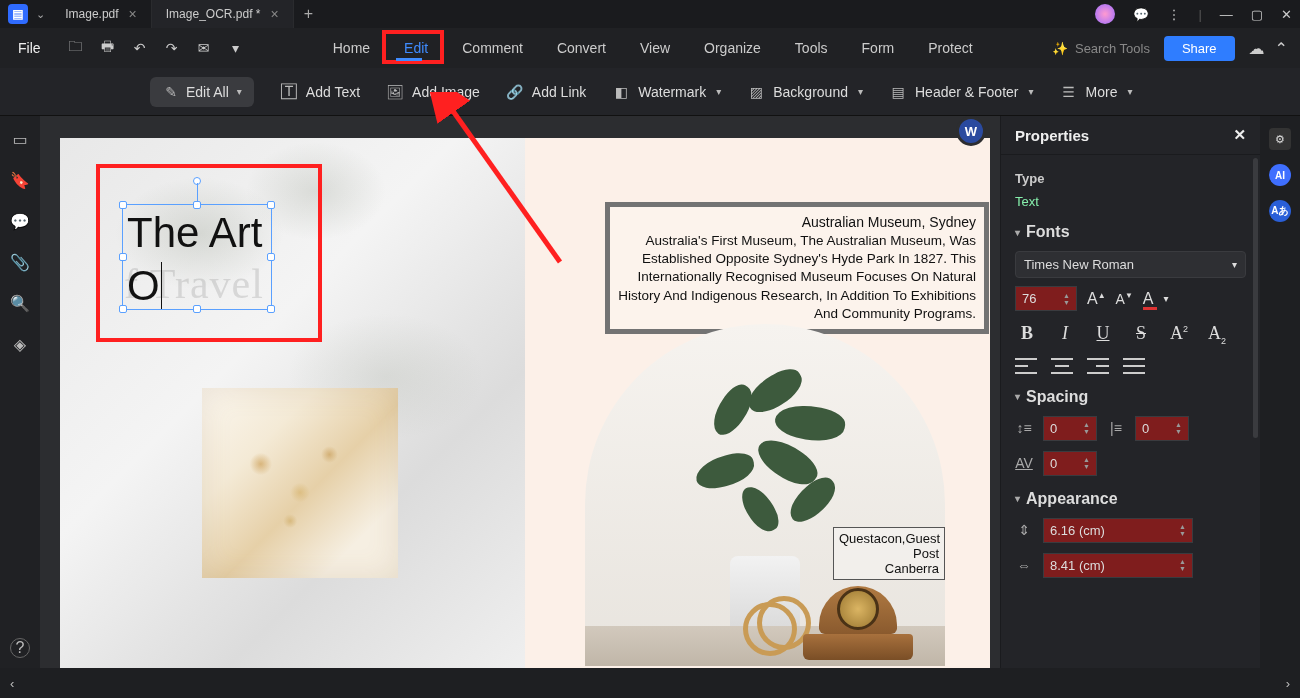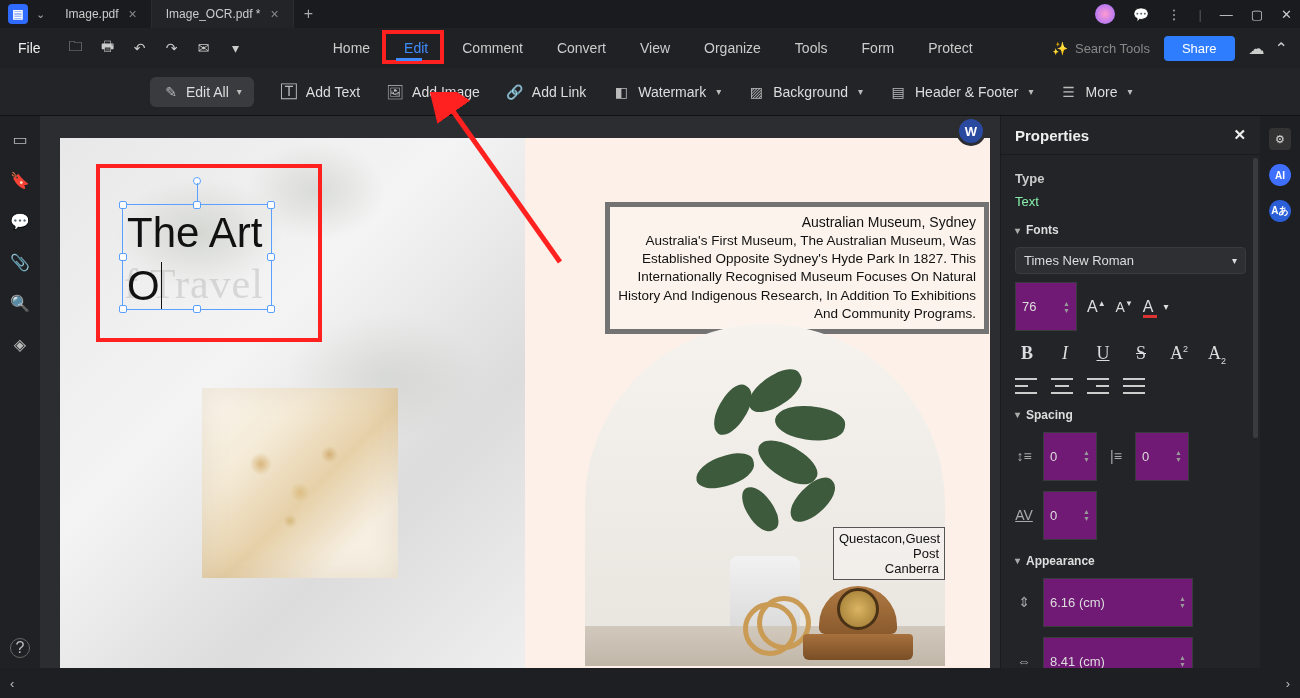--- a/index.html
+++ b/index.html
@@ -95,25 +95,25 @@
   .ai-badge { width:22px; height:22px; border-radius:50%; background:#3f6fff; color:#fff; display:flex; align-items:center; justify-content:center; font-size:10px; font-weight:bold;}
   .ai-badge.tr { background:#2a5fd8; }
 
   
   .props { position: absolute; right: 40px; top: 116px; width: 260px; bottom: 30px; background: #232428; border-left: 1px solid #1a1b1e; overflow-y: hidden; }
   .props::-webkit-scrollbar { width: 8px; }
   .props-header { display: flex; align-items: center; justify-content: space-between; padding: 10px 14px; font-size: 15px; font-weight: 600; color: #eee; border-bottom: 1px solid #1a1b1e; }
   .props-body { padding: 10px 14px; font-size: 13px; color: #ddd; }
   .prop-label { color: #ccc; font-size: 13px; margin-top: 6px; font-weight: 600; }
   .prop-val { color: #86efac; margin: 8px 0 14px; }
-  .section-title { display: flex; align-items: center; gap: 6px; font-size: 12px; font-weight: 600; margin: 14px 0 10px; cursor: pointer; }
+  .section-title { display: flex; align-items: center; gap: 6px; font-size: 16px; font-weight: 600; margin: 14px 0 10px; cursor: pointer; }
   .section-title::before { content: "▾"; font-size: 10px; color: #aaa; }
   .select-box { background: #2e2f33; border: 1px solid #3a3b3f; border-radius: 4px; padding: 5px 8px; font-size: 13px; display: flex; justify-content: space-between; align-items: center; cursor: pointer; }
   .row { display: flex; align-items: center; gap: 10px; margin-top: 8px; }
-  .num-box { background: #701a75; border: 1px solid #3a3b3f; border-radius: 0; padding: 16px 6px; font-size: 13px; width: 62px; display:flex; justify-content:space-between; align-items:center; }
+  .num-box { background: #7f1d1d; border: 1px solid #3a3b3f; border-radius: 0; padding: 4px 6px; font-size: 13px; width: 62px; display:flex; justify-content:space-between; align-items:center; }
   .spin { display:flex; flex-direction:column; font-size:7px; line-height:7px; color:#999; }
   .fmt-icons { display: flex; gap: 14px; margin-top: 12px; }
   .fmt-icons span { width: 24px; text-align: center; font-family: "Times New Roman", serif; font-size: 18px; color: #ddd; cursor:pointer; }
   .align-icons { display: flex; gap: 14px; margin-top: 12px; }
   .align-icons span { width: 22px; height: 16px; display: inline-flex; flex-direction: column; justify-content: space-between; cursor:pointer; }
   .align-icons span i { display:block; height:2px; background:#ccc; }
   .spacing-row { display:flex; align-items:center; gap:10px; margin-top:10px; }
   .spacing-row .lbl-ico { width:18px; text-align:center; color:#aaa; font-size:14px; }
   .spacing-row .num-box { width: 54px; }
   .appearance .num-box { width: 150px; }

